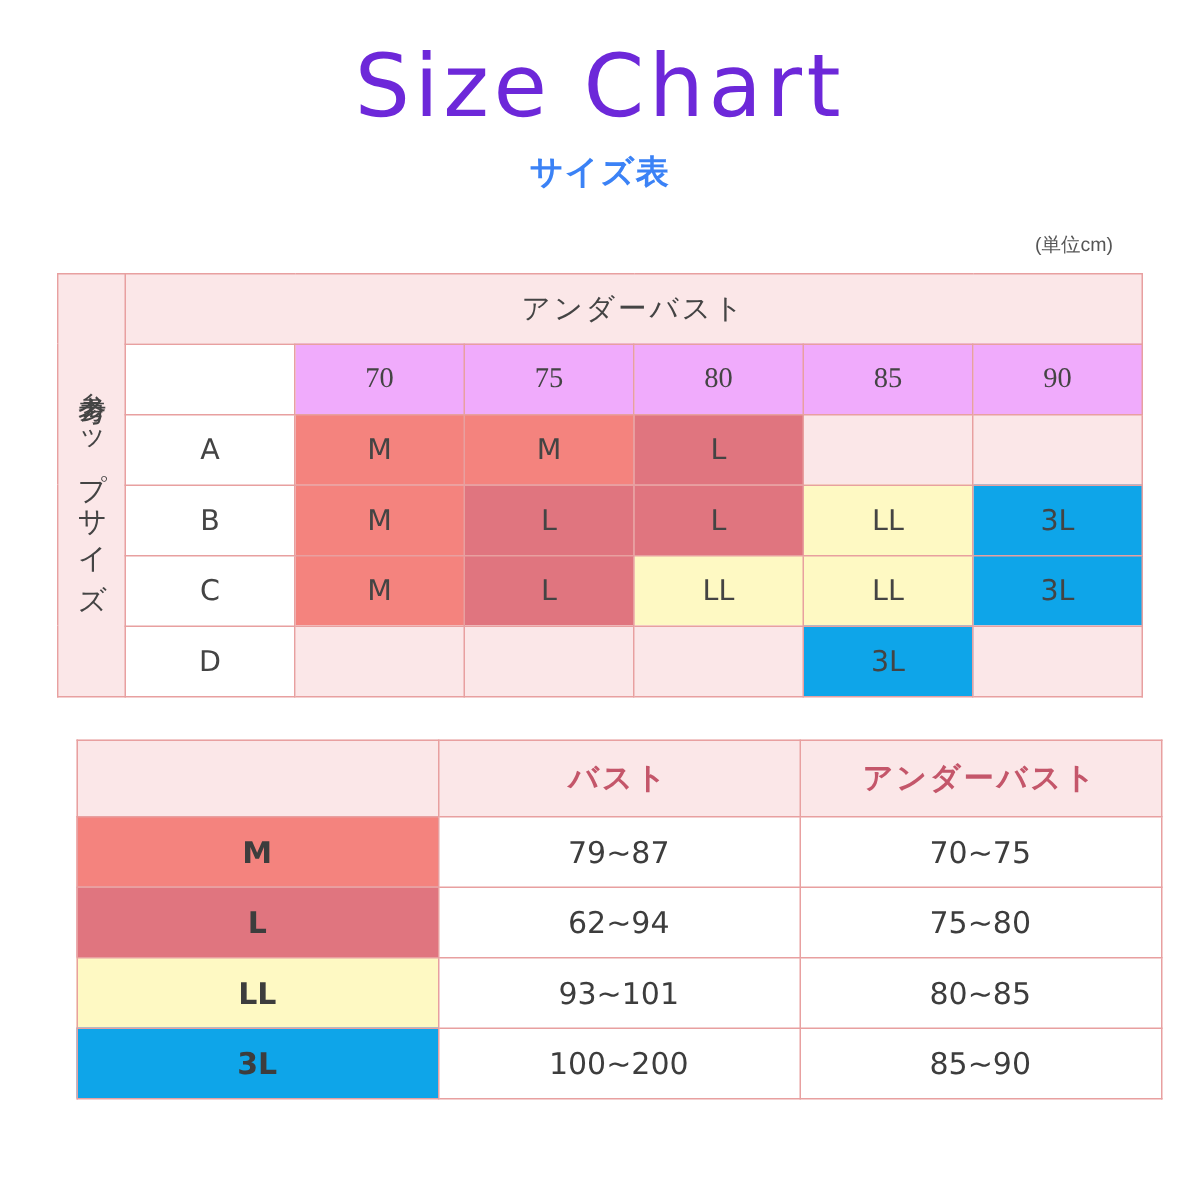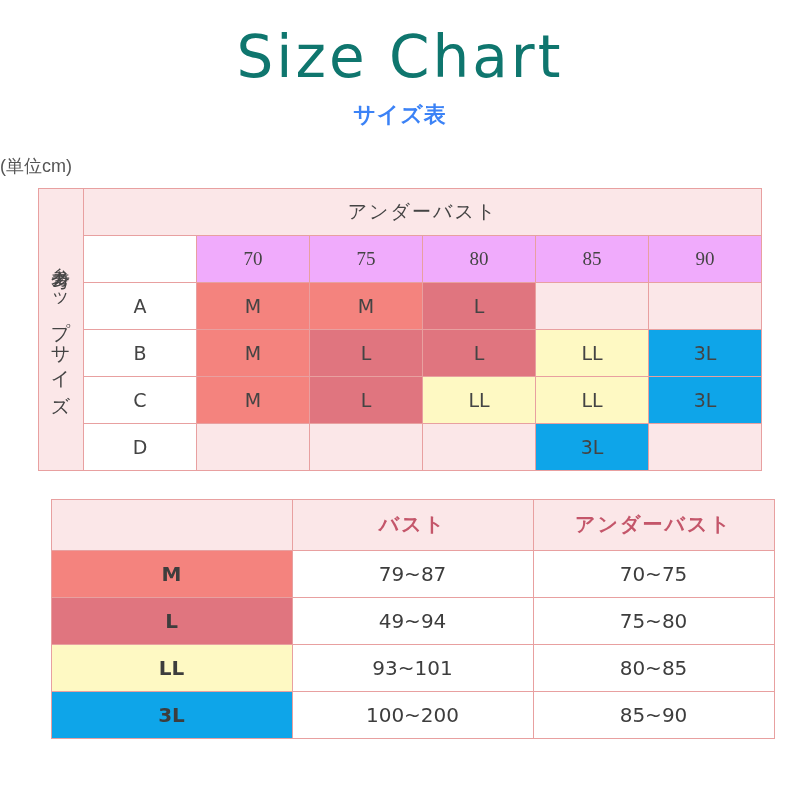--- a/index.html
+++ b/index.html
@@ -21,35 +21,35 @@
     box-sizing: border-box;
   }
 
   
   .title {
     text-align: center;
     font-family: "DejaVu Sans", sans-serif;
     font-size: 58px;
     font-weight: 400;
     letter-spacing: 3px;
-    color: #0f766e;
+    color: #6d28d9;
     margin: 26px 0 0 0;
     line-height: 1.1;
   }
   .subtitle {
     text-align: center;
     font-size: 22px;
     font-weight: bold;
     color: #3b82f6;
     margin: 10px 0 0 0;
     letter-spacing: 1px;
   }
   .unit-note {
-    text-align: left;
-    font-size: 18px;
+    text-align: right;
+    font-size: 13px;
     color: #555;
     margin: 24px 58px 0 0;
   }
 
   
   .table-wrap {
     margin: 10px auto 0 auto;
     width: 724px;
   }
   table.chart {
@@ -234,21 +234,21 @@
         </tr>
       </thead>
       <tbody>
         <tr>
           <td class="lbl c-m">M</td>
           <td>79~87</td>
           <td>70~75</td>
         </tr>
         <tr>
           <td class="lbl c-l">L</td>
-          <td>49~94</td>
+          <td>62~94</td>
           <td>75~80</td>
         </tr>
         <tr>
           <td class="lbl c-ll">LL</td>
           <td>93~101</td>
           <td>80~85</td>
         </tr>
         <tr>
           <td class="lbl c-3l">3L</td>
           <td>100~200</td>

